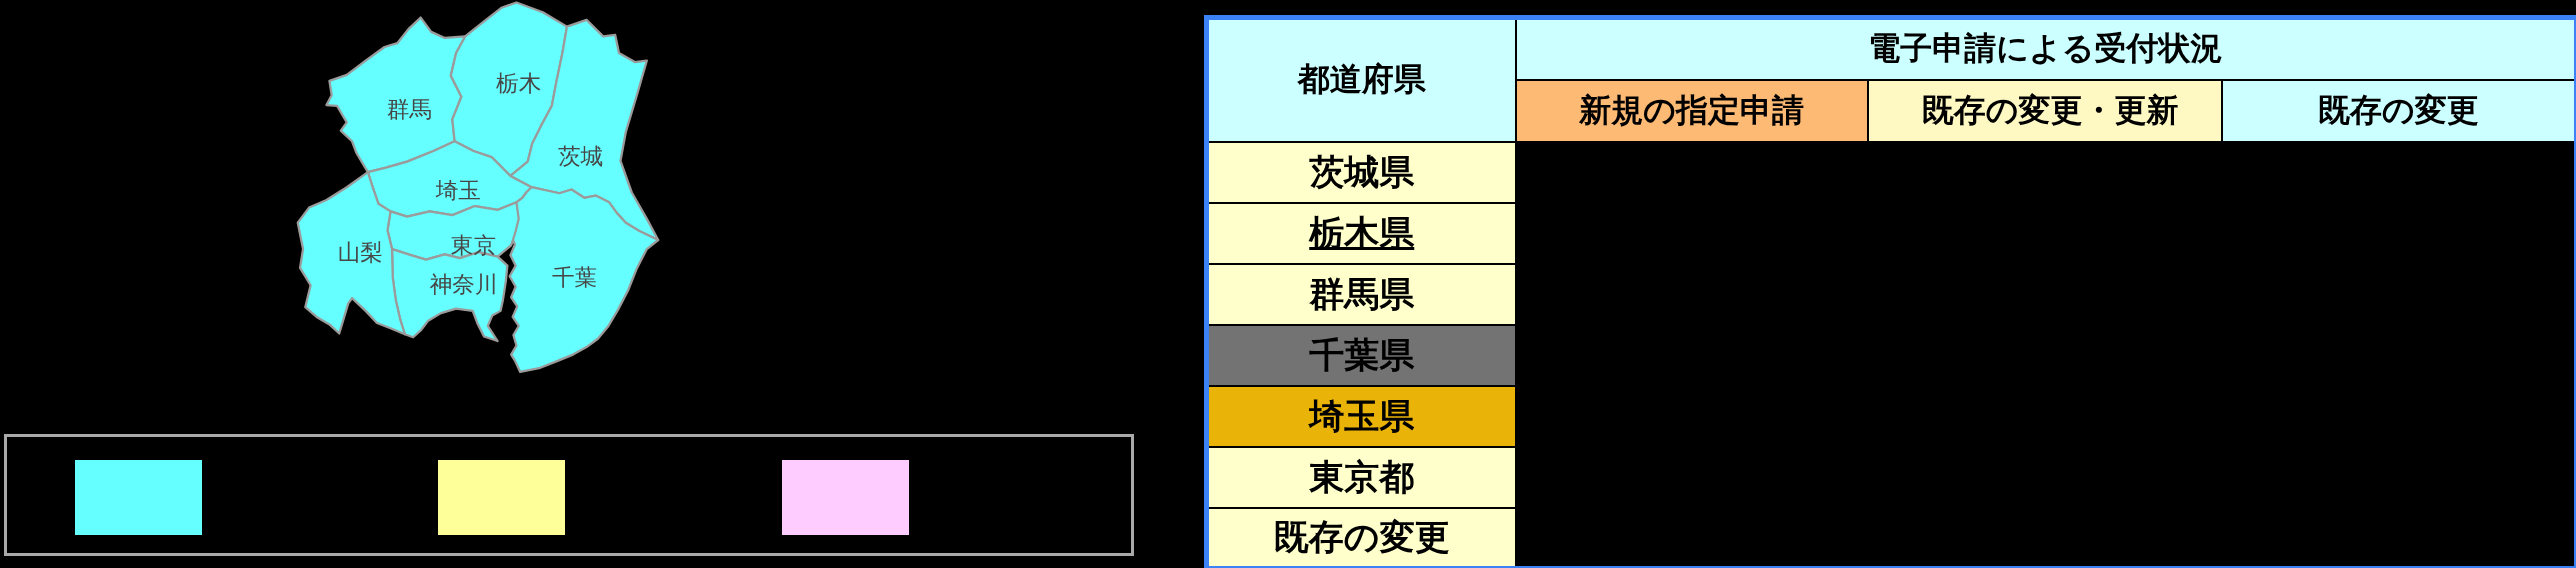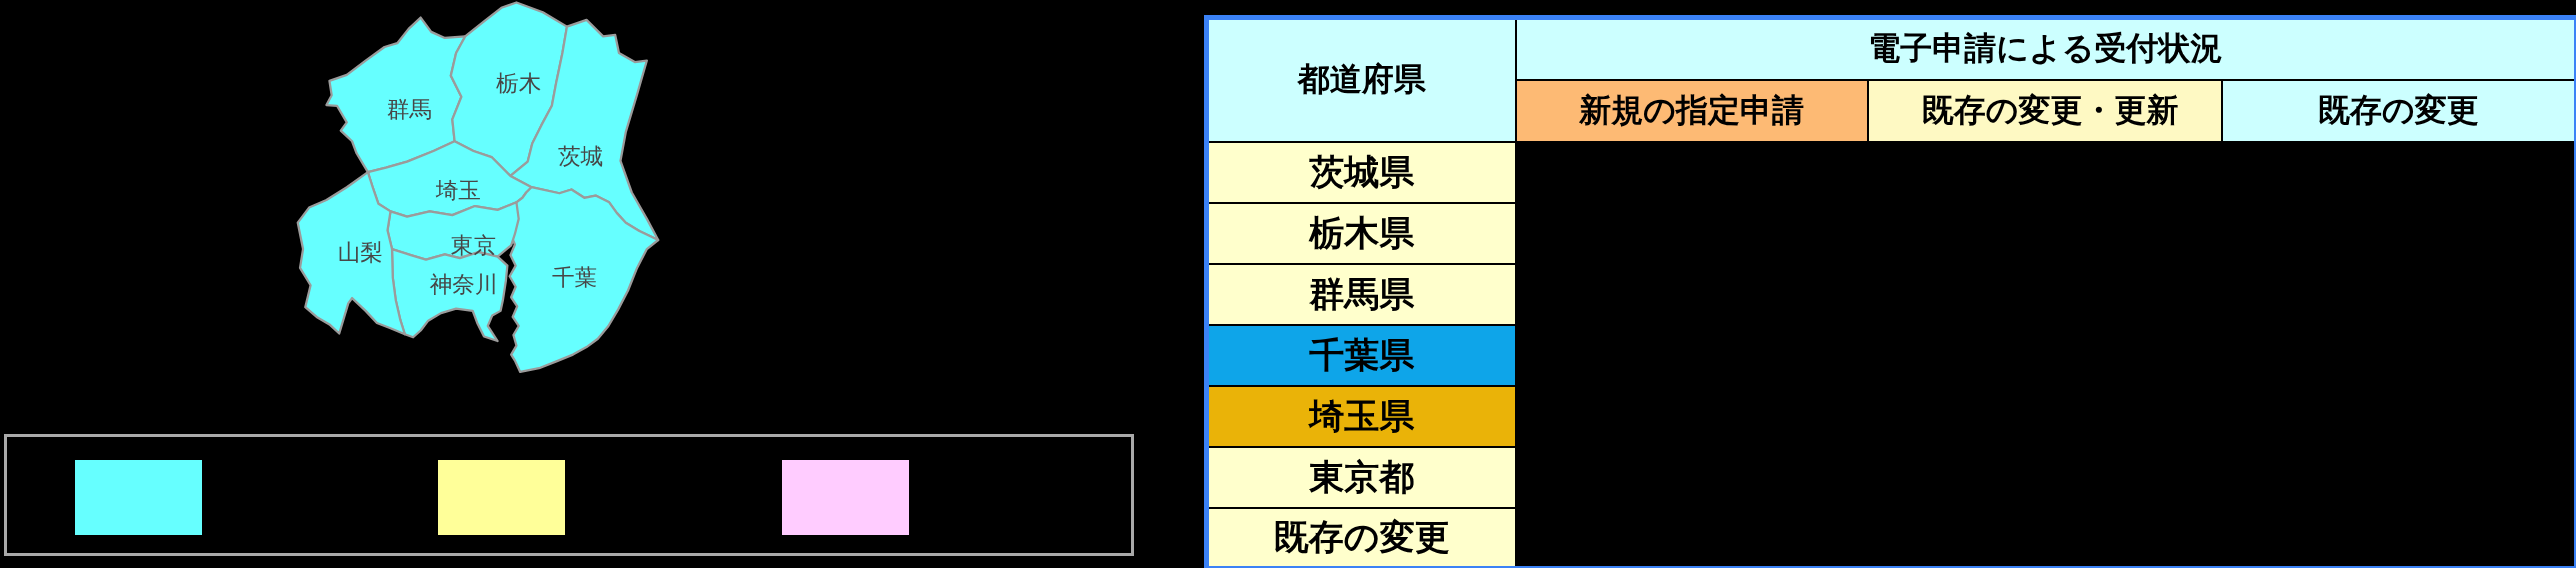--- a/index.html
+++ b/index.html
@@ -98,33 +98,33 @@
       <th class="hdr" style="background-color: #fef9c3; padding-left: 11px;">既存の変更・更新</th>
       <th class="hdr" style="background-color: rgb(204, 255, 255);">既存の変更</th>
     </tr>
     <tr class="drow">
       <td class="pref-cell" style="background-color: rgb(255, 255, 204); text-align: center;">茨城県</td>
       <td class="data-cell"></td>
       <td class="data-cell"></td>
       <td class="data-cell"></td>
     </tr>
     <tr class="drow">
-      <td class="pref-cell" style="background-color: rgb(255, 255, 204);">栃木県</td>
+      <td class="pref-cell" style="background-color: rgb(255, 255, 204); text-decoration: underline;">栃木県</td>
       <td class="data-cell"></td>
       <td class="data-cell"></td>
       <td class="data-cell"></td>
     </tr>
     <tr class="drow">
       <td class="pref-cell" style="background-color: rgb(255, 255, 204); text-align: center;">群馬県</td>
       <td class="data-cell"></td>
       <td class="data-cell"></td>
       <td class="data-cell"></td>
     </tr>
     <tr class="drow">
-      <td class="pref-cell" style="background-color: #0ea5e9;">千葉県</td>
+      <td class="pref-cell" style="background-color: #737373;">千葉県</td>
       <td class="data-cell"></td>
       <td class="data-cell"></td>
       <td class="data-cell"></td>
     </tr>
     <tr class="drow">
       <td class="pref-cell" style="background-color: #eab308;">埼玉県</td>
       <td class="data-cell"></td>
       <td class="data-cell"></td>
       <td class="data-cell"></td>
     </tr>

